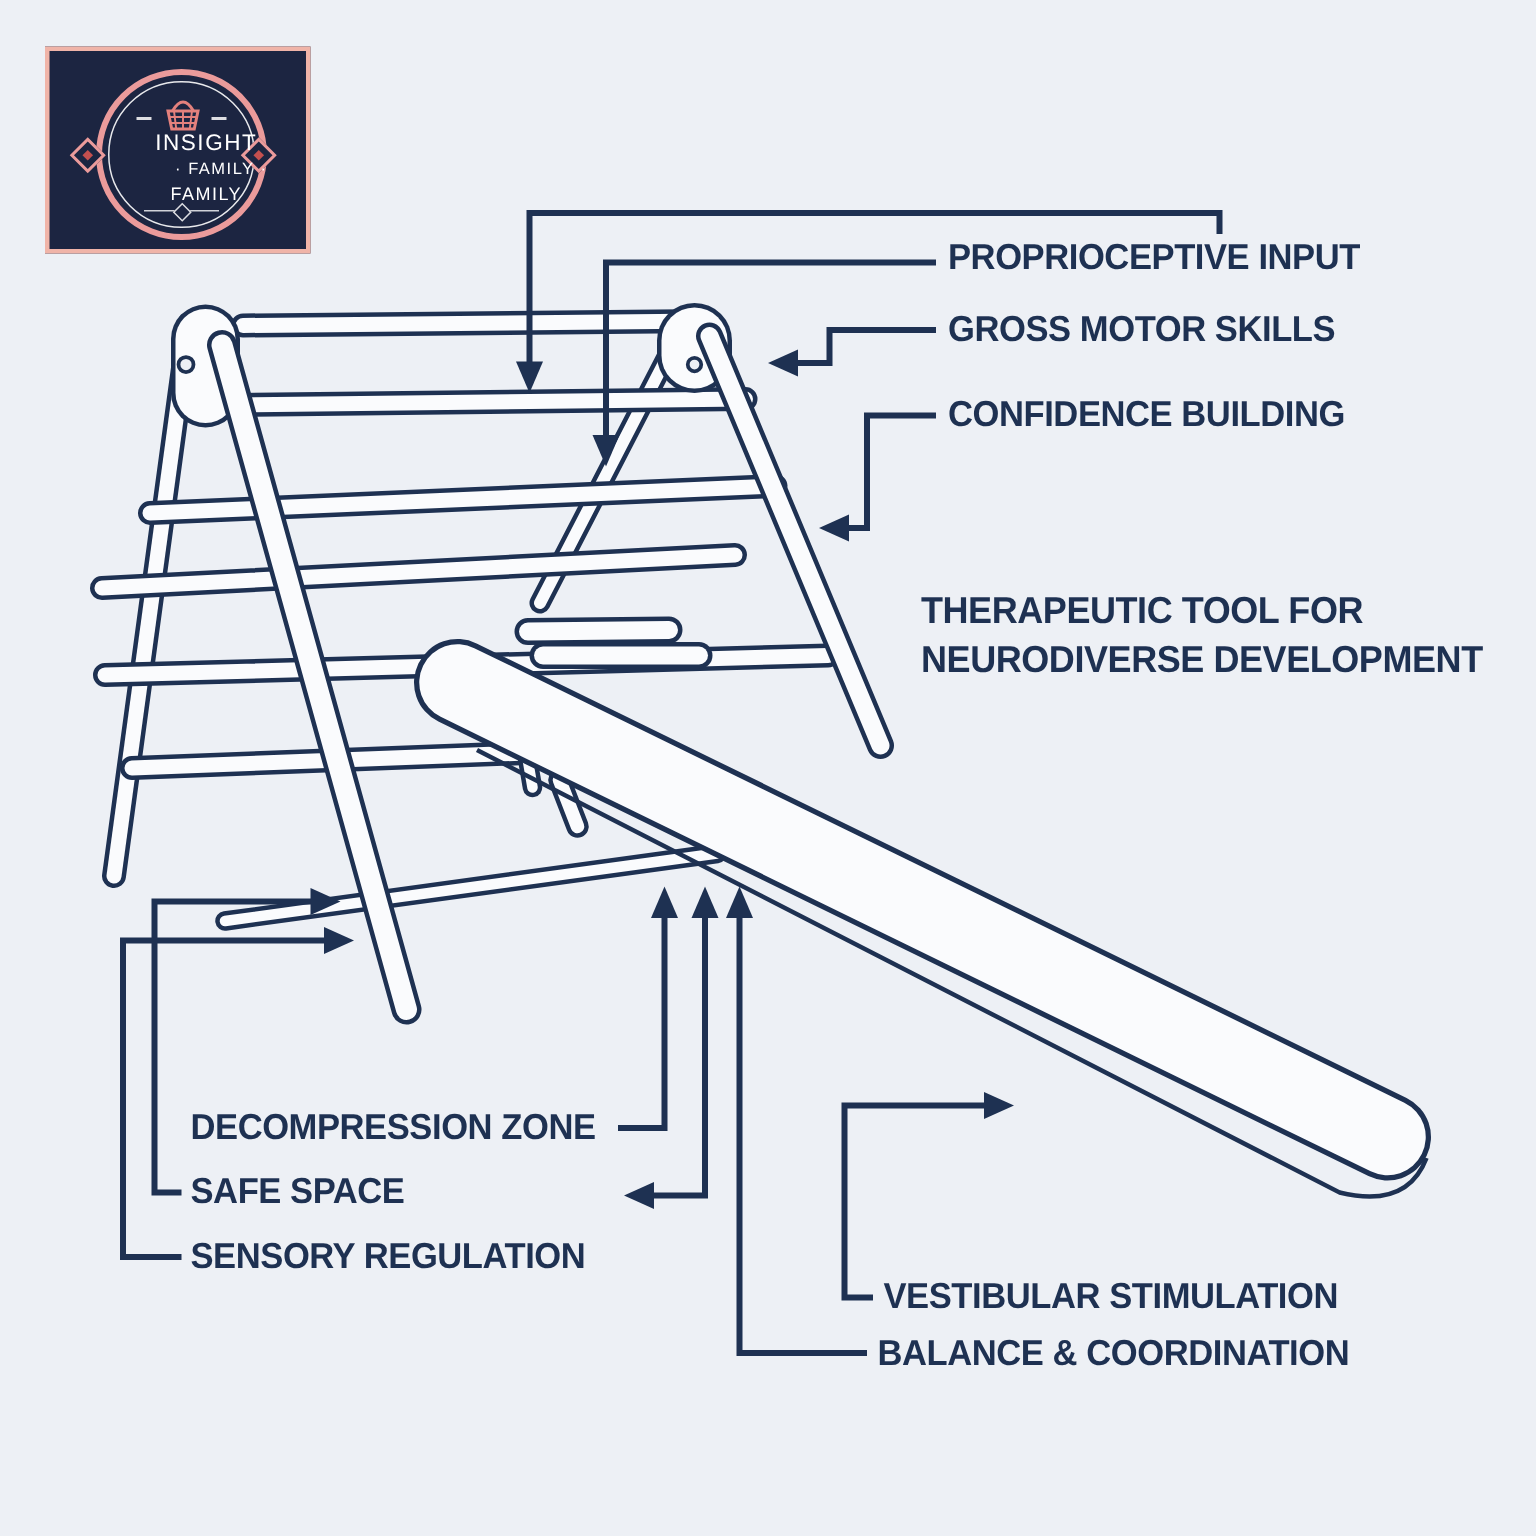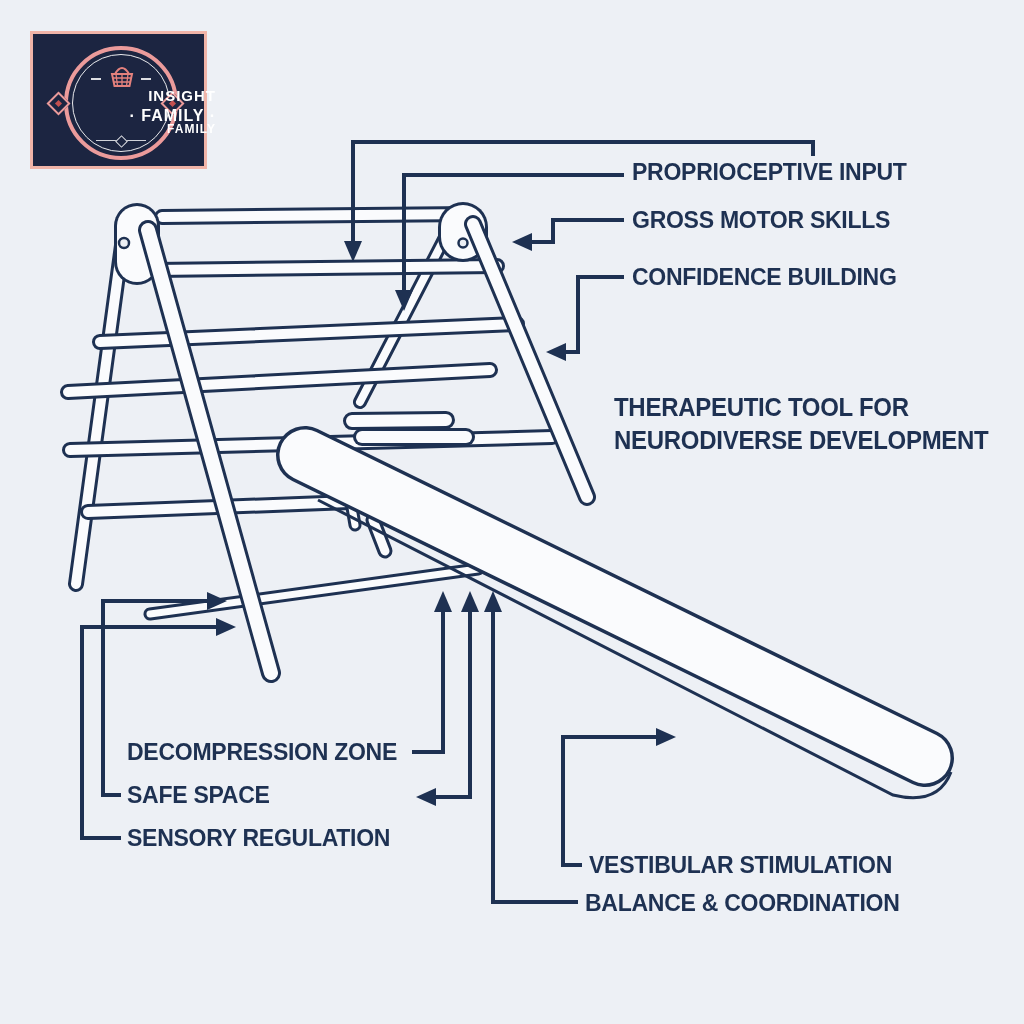--- a/index.html
+++ b/index.html
@@ -37,25 +37,25 @@
   }
   .ring-outer{
     position:absolute; left:31px; top:12px; width:114px; height:114px;
     border:4px solid var(--logo-ring); border-radius:50%;
   }
   .ring-inner{
     position:absolute; left:39px; top:20px; width:98px; height:98px;
     border:1.5px solid rgba(255,255,255,.9); border-radius:50%;
   }
   .logo-line{
-    position:absolute; left:6px; width:177px; text-align:right;
-    color:var(--logo-text); font-weight:700; letter-spacing:1px;
+    position:absolute; left:16px; width:177px; text-align:center;
+    color:var(--logo-text); font-weight:400; letter-spacing:1px;
   }
   .logo-line1{top:53px; font-size:15px;}
-  .logo-line2{top:73px; font-size:16px;padding-left:20px;}
+  .logo-line2{top:73px; font-size:11px;padding-left:20px;}
   .logo-line3{top:88px; font-size:12px;}
   .basket{position:absolute; left:75px; top:32px;}
   .bdash{position:absolute; top:44px; width:10px; height:0;
     border-top:2px solid rgba(255,255,255,.85);}
   .bdash.l{left:58px;} .bdash.r{left:108px;}
   .diamond{
     position:absolute; width:17px; height:17px; top:61px;
     background:var(--logo-bg); border:2px solid var(--logo-ring);
     transform:rotate(45deg);
   }

